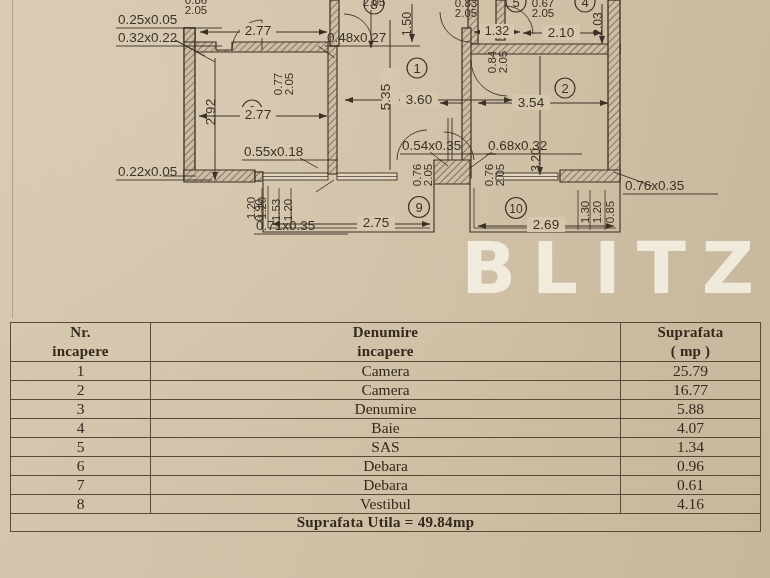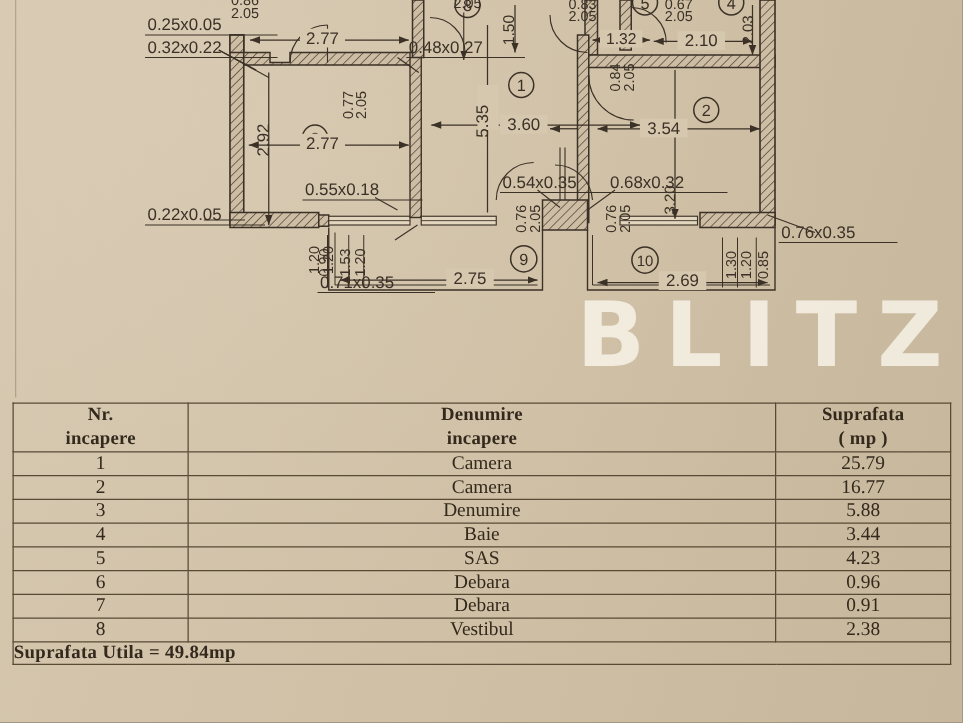--- a/index.html
+++ b/index.html
@@ -91,21 +91,21 @@
     text-align: center;
     font-size: 15.5px;
     padding: 3px 0 4px 10px;
   }
   td.cell-area {
     text-align: center;
     font-size: 15.5px;
     padding: 3px 0 4px 0;
   }
   td.total-cell {
-    text-align: left;
+    text-align: center;
     font-weight: bold;
     font-size: 15px;
     padding: 5px 24px 6px 0;
     letter-spacing: 0.3px;
     margin-left: 13px;
   }
   
   .dimtxt {
     font-family: "Liberation Sans", sans-serif;
     fill: #3b3126;
@@ -420,41 +420,41 @@
             <td class="cell-area">16.77</td>
           </tr>
           <tr>
             <td class="cell-nr">3</td>
             <td class="cell-name">Denumire</td>
             <td class="cell-area">5.88</td>
           </tr>
           <tr>
             <td class="cell-nr">4</td>
             <td class="cell-name">Baie</td>
-            <td class="cell-area">3.44</td>
+            <td class="cell-area">4.07</td>
           </tr>
           <tr>
             <td class="cell-nr">5</td>
             <td class="cell-name">SAS</td>
-            <td class="cell-area">4.23</td>
+            <td class="cell-area">1.34</td>
           </tr>
           <tr>
             <td class="cell-nr">6</td>
             <td class="cell-name">Debara</td>
             <td class="cell-area">0.96</td>
           </tr>
           <tr>
             <td class="cell-nr">7</td>
             <td class="cell-name">Debara</td>
-            <td class="cell-area">0.91</td>
+            <td class="cell-area">0.61</td>
           </tr>
           <tr>
             <td class="cell-nr">8</td>
             <td class="cell-name">Vestibul</td>
-            <td class="cell-area">2.38</td>
+            <td class="cell-area">4.16</td>
           </tr>
         </tbody>
       <tfoot>
         <tr>
           <td class="total-cell" colspan="3">Suprafata Utila =  49.84mp</td>
         </tr>
       </tfoot>
     </table>
   </div>
 

